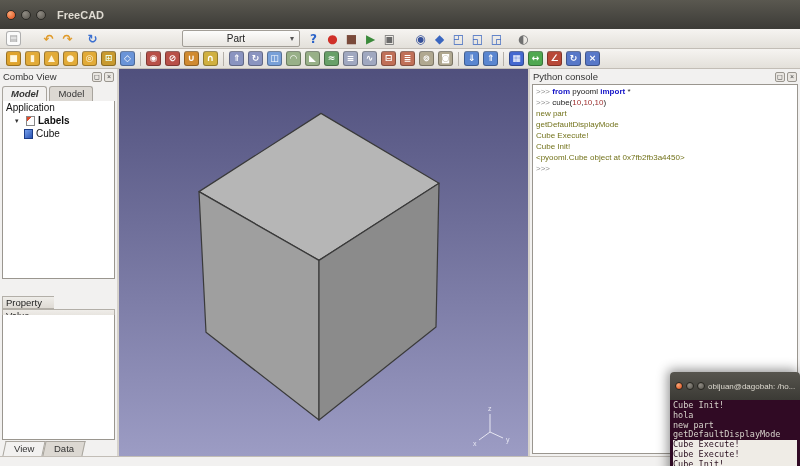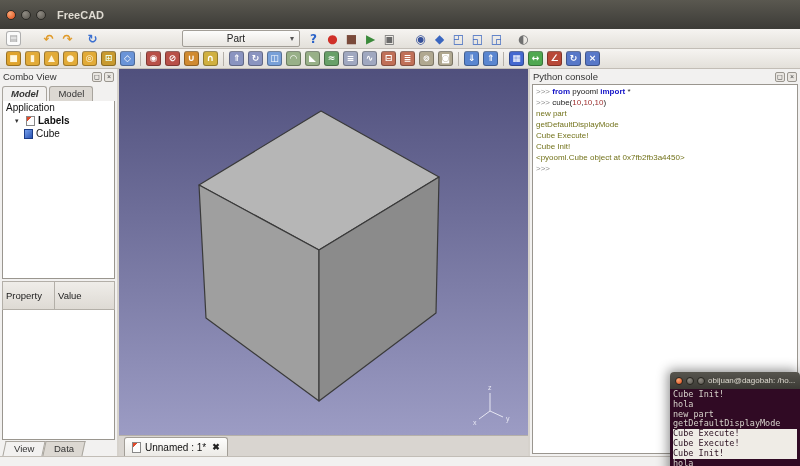--- a/index.html
+++ b/index.html
@@ -38,21 +38,21 @@
   .cv-tab { font-size:9.5px; padding:1px 8px 0 8px; background:#dcd8d2; border:1px solid #a8a49d; border-bottom:none; border-radius:3px 3px 0 0; color:#333; }
   .cv-tab.active { background:#f2f1f0; font-weight:bold;font-style:italic; }
   .tree-header { height:15px; margin:0 2px; background:linear-gradient(#efede9,#dedad4); border:1px solid #b3afa8; font-size:9.5px; display:flex; align-items:center; padding:0 3px; color:#222; }
   .tree-body { height:178px; margin:0 2px; background:#fff; border:1px solid #9a968f; border-top:none; overflow:hidden; }
   .tree-row { display:flex; align-items:center; height:13px; font-size:10px; color:#111; gap:3px; white-space:nowrap; }
   .tree-expander { font-size:7px; color:#333; width:8px; }
   .tree-icon { width:9px; height:10px; flex:0 0 auto; }
   .tree-icon.document { background:linear-gradient(135deg,#e04a2a 0 3px,#fdfdfd 3px); border:1px solid #888; }
   .tree-icon.cube { background:linear-gradient(135deg,#76a0ec,#2a54b4); border:1px solid #1c3c88; }
   .tree-label.bold { font-weight:bold; }
-  .prop-header { height:29px; margin:2px 2px 0 2px; display:flex; }
+  .prop-header { height:19px; margin:17px 2px 0 2px; display:flex;flex-direction:column; }
   .prop-col { background:linear-gradient(#efede9,#dedad4); border:1px solid #b3afa8; font-size:9.5px; display:flex; align-items:center; padding:0 3px; color:#222; }
   .prop-col.col-prop { width:52px; border-right:none; }
   .prop-col.col-val { flex:1; }
   .prop-body { flex:1; margin:0 2px; background:#fff; border:1px solid #9a968f; border-top:none; }
   .bottom-tabs { height:16px; display:flex; align-items:flex-end; padding:0 4px; gap:0; }
   .bt-tab { font-size:9.5px; padding:1px 9px 2px 9px; border:1px solid #a8a49d; border-bottom:none; background:#dcd8d2; border-radius:0 0 0 0; transform:skewX(-12deg); color:#333; }
   .bt-tab > span { display:inline-block; transform:skewX(12deg); }
   .bt-tab.active { background:#f2f1f0; }
 
   
@@ -74,21 +74,21 @@
   .seg-prompt { color:#8f8f8f; }
   .seg-keyword { color:#1414c8; font-weight:bold; }
   .seg-code { color:#1a1a1a; }
   .seg-number { color:#a03232; }
 
   
   .statusbar { height:20px; background:#f2f1f0; border-top:1px solid #c2bdb6; }
 
   
   .terminal { position:absolute; left:670px; top:372px; width:130px; height:120px; z-index:20; border-radius:4px 4px 0 0; box-shadow:-2px -2px 12px rgba(0,0,0,.45); }
-  .term-titlebar { height:17px; background:linear-gradient(#57554e,#3b3a35); border-radius:4px 4px 0 0; display:flex; align-items:center; gap:3px; padding:0 5px; }
+  .term-titlebar { height:28px; background:linear-gradient(#57554e,#3b3a35); border-radius:4px 4px 0 0; display:flex; align-items:center; gap:3px; padding:0 5px; }
   .term-btn { width:8px; height:8px; border-radius:50%; border:1px solid #26251f; flex:0 0 auto; }
   .term-btn.close { background:radial-gradient(circle at 35% 30%, #f8a878, #df4a16); }
   .term-btn.minimize, .term-btn.maximize { background:radial-gradient(circle at 35% 30%, #8f8b83, #57544d); }
   .term-title { color:#dedad0; font-size:8px; white-space:nowrap; overflow:hidden; flex:1; }
   .term-body { height:calc(100% - 16px); background:#300a24; padding:1px 3px; font-family:"DejaVu Sans Mono", monospace; font-size:8.5px; line-height:9.8px; color:#d6d2ca; overflow:hidden; }
   .term-line { white-space:nowrap; }
   .term-line.hl { background:#efece6; color:#2a1020; }
 </style>
 </head>
 <body>
@@ -313,27 +313,20 @@
           <g stroke="#e6e6f2" stroke-width="1" fill="none">
             <line x1="20" y1="30" x2="20" y2="12"></line>
             <line x1="20" y1="30" x2="33" y2="36"></line>
             <line x1="20" y1="30" x2="9" y2="38"></line>
           </g>
           <text x="18" y="9">z</text>
           <text x="36" y="40">y</text>
           <text x="3" y="44">x</text>
         </svg>
       </div>
-      <div class="doc-tabbar">
-        <div class="doc-tab">
-          <span class="doc-icon"></span>
-          <span class="doc-tab-label">Unnamed : 1*</span>
-          <span class="doc-tab-close">✖</span>
-        </div>
-      </div>
     </div>
 
     <div class="right-panel">
       <div class="dock-header">
         <span class="dock-title">Python console</span>
         <span class="dock-btns">
           <span class="dock-btn">◻</span>
           <span class="dock-btn">×</span>
         </span>
       </div>

